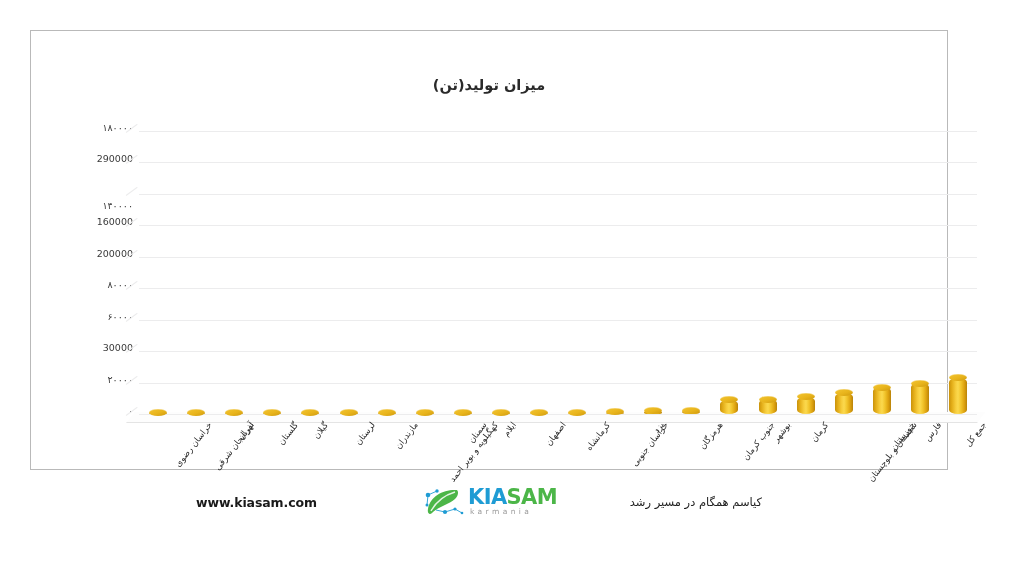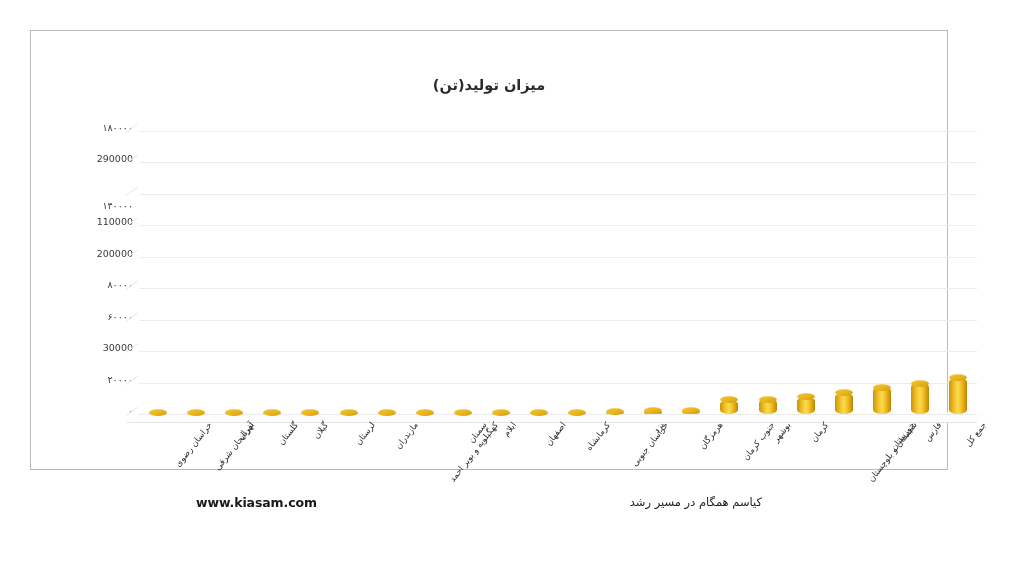--- a/index.html
+++ b/index.html
@@ -211,21 +211,21 @@
 <body>
 
 <div id="chart-frame">
 
   <div id="chart-title">میزان تولید(تن)</div>
 
   <div id="yaxis">
       <div class="ytick" style="top: -4px;">۱۸۰۰۰۰</div>
       <div class="ytick" style="top: 27.4444px;">290000</div>
       <div class="ytick" style="top: 61px; margin-top: 13px;">۱۴۰۰۰۰</div>
-      <div class="ytick" style="top: 90.3333px;">110000</div>
+      <div class="ytick" style="top: 90.3333px;">160000</div>
       <div class="ytick" style="top: 121.778px;">200000</div>
       <div class="ytick" style="top: 153.222px; text-align: right;">۸۰۰۰۰</div>
       <div class="ytick" style="top: 184.667px;">۶۰۰۰۰</div>
       <div class="ytick" style="top: 216.111px;">30000</div>
       <div class="ytick" style="top: 247.556px;">۲۰۰۰۰</div>
       <div class="ytick" style="top: 279px;">۰</div>
     </div>
 
   <div id="plot-area">
     <div id="floor"></div>
@@ -351,16 +351,35 @@
       <div class="xtick" style="left: 774.864px;">فارس</div>
       <div class="xtick" style="left: 812.955px;">جمع کل</div>
     </div>
 
 </div>
 
 <div id="footer">
 
   <div id="footer-url">www.kiasam.com</div>
 
+  <div id="logo">
+    <span id="logo-mark">
+      <svg width="42" height="28" viewBox="0 0 42 28">
+        <path d="M33 2 C20 1, 6 8, 4 21 C3 26, 6 27, 8 25 C14 19, 24 17, 31 11 C34 8, 35 4, 33 2 Z" fill="#4cb648"></path>
+        <path d="M31 4 C21 7, 12 14, 7 23" stroke="#ffffff" stroke-width="1.4" fill="none" opacity="0.85"></path>
+        <circle cx="4" cy="7" r="2.3" fill="#1f9cd4"></circle>
+        <circle cx="13" cy="3" r="1.7" fill="#1f9cd4"></circle>
+        <circle cx="3" cy="17" r="1.5" fill="#1f9cd4"></circle>
+        <circle cx="21" cy="24" r="2.1" fill="#1f9cd4"></circle>
+        <circle cx="31" cy="21" r="1.6" fill="#1f9cd4"></circle>
+        <circle cx="38" cy="25" r="1.3" fill="#1f9cd4"></circle>
+        <path d="M4 7 L13 3 M4 7 L3 17 M21 24 L31 21 M31 21 L38 25 M21 24 L12 22" stroke="#1f9cd4" stroke-width="0.9" fill="none"></path>
+      </svg>
+    </span>
+    <span id="logo-word">
+      <span id="logo-kia">KIA</span><span id="logo-sam">SAM</span>
+    </span>
+    <span id="logo-sub">karmania</span>
+  </div>
 
   <div id="footer-slogan">کیاسم همگام در مسیر رشد</div>
 
 </div>
 
 </body></html>

